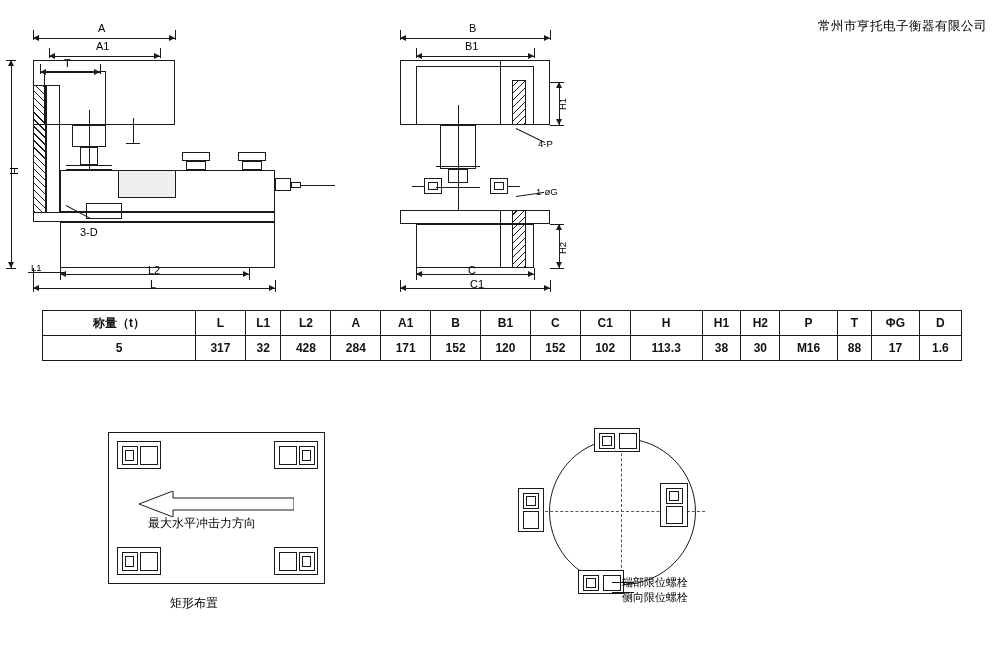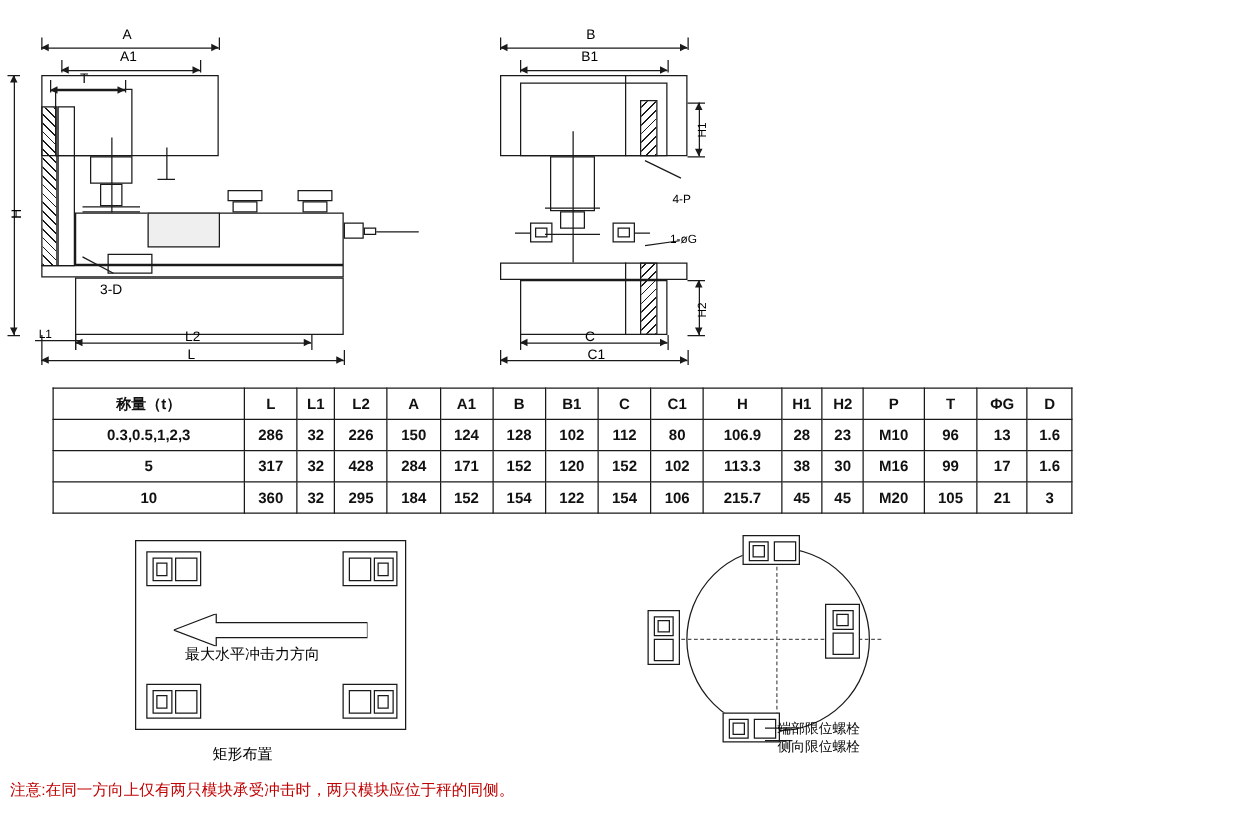--- a/index.html
+++ b/index.html
@@ -46,21 +46,21 @@
   
   .ar-l,.ar-r{position:absolute;width:0;height:0;border-top:3px solid transparent;border-bottom:3px solid transparent;}
   .ar-l{border-right:6px solid #1a1a1a;}
   .ar-r{border-left:6px solid #1a1a1a;}
   .ar-u,.ar-d{position:absolute;width:0;height:0;border-left:3px solid transparent;border-right:3px solid transparent;}
   .ar-u{border-bottom:6px solid #1a1a1a;}
   .ar-d{border-top:6px solid #1a1a1a;}
 
   
   .spec-table{
-    position:absolute;left:42px;top:310px;width:816px;
+    position:absolute;left:42px;top:310px;width:920px;
     border-collapse:collapse;
     font-size:12px;
   }
   .spec-table th,.spec-table td{
     border:1px solid #1a1a1a;
     text-align:center;
     padding:2px 0 3px;
     font-weight:bold;
     height:19px;
     line-height:16px;
@@ -81,20 +81,21 @@
   .note{
     position:absolute;left:8px;top:624px;
     font-size:12.5px;color:#c00000;white-space:nowrap;
   }
 </style>
 </head>
 <body>
 
 <div class="page">
 
+  <div class="company">常州市亨托电子衡器有限公司</div>
 
   <div>
 
     <div class="ln v1px" style="left:33px;top:30px;height:10px;"></div>
     <div class="ln v1px" style="left:175px;top:30px;height:10px;"></div>
     <div class="ln h1px" style="left:33px;top:38px;width:142px;"></div>
     <div class="ar-l" style="left:33px;top:35px;"></div>
     <div class="ar-r" style="left:169px;top:35px;"></div>
     <div class="lbl" style="left:98px;top:22px;">A</div>
 
@@ -196,21 +197,21 @@
     <div class="ln v1px" style="left:500px;top:60px;height:65px;"></div>
 
     <div class="ln h1px" style="left:550px;top:82px;width:14px;"></div>
     <div class="ln h1px" style="left:550px;top:125px;width:14px;"></div>
     <div class="ln v1px" style="left:559px;top:82px;height:43px;"></div>
     <div class="ar-u" style="left:556px;top:82px;"></div>
     <div class="ar-d" style="left:556px;top:119px;"></div>
     <div class="lbl-sm rot" style="left:557px;top:110px;transform:rotate(-90deg);">H1</div>
 
     <div class="ln" style="left:516px;top:128px;width:32px;height:1px;transform:rotate(26deg);transform-origin:left center;"></div>
-    <div class="lbl-sm" style="left:538px;top:154px;">4-P</div>
+    <div class="lbl-sm" style="left:538px;top:138px;">4-P</div>
 
     <div class="box" style="left:440px;top:125px;width:36px;height:44px;"></div>
     <div class="ln v1px" style="left:458px;top:105px;height:105px;"></div>
     <div class="box" style="left:448px;top:169px;width:20px;height:14px;"></div>
     <div class="ln h1px" style="left:436px;top:166px;width:44px;"></div>
     <div class="ln h1px" style="left:436px;top:187px;width:44px;"></div>
 
     <div class="box" style="left:424px;top:178px;width:18px;height:16px;"></div>
     <div class="box" style="left:428px;top:182px;width:10px;height:8px;"></div>
     <div class="box" style="left:490px;top:178px;width:18px;height:16px;"></div>
@@ -265,75 +266,37 @@
         <th>H1</th>
         <th>H2</th>
         <th>P</th>
         <th>T</th>
         <th>ΦG</th>
         <th>D</th>
       </tr>
     </thead>
     <tbody>
       <tr>
-        <td>0.3,0.5,1,2,3</td>
-        <td>286</td>
-        <td>32</td>
-        <td>226</td>
-        <td>150</td>
-        <td>124</td>
-        <td>128</td>
-        <td>102</td>
-        <td>112</td>
-        <td>80</td>
-        <td>106.9</td>
-        <td>28</td>
-        <td>23</td>
-        <td>M10</td>
-        <td>96</td>
-        <td>13</td>
-        <td>1.6</td>
-      </tr>
-      <tr>
         <td>5</td>
         <td>317</td>
         <td>32</td>
         <td>428</td>
         <td>284</td>
         <td>171</td>
         <td>152</td>
         <td>120</td>
         <td>152</td>
         <td>102</td>
         <td>113.3</td>
         <td>38</td>
         <td>30</td>
         <td>M16</td>
-        <td>99</td>
+        <td>88</td>
         <td>17</td>
         <td>1.6</td>
-      </tr>
-      <tr>
-        <td>10</td>
-        <td>360</td>
-        <td>32</td>
-        <td>295</td>
-        <td>184</td>
-        <td>152</td>
-        <td>154</td>
-        <td>122</td>
-        <td>154</td>
-        <td>106</td>
-        <td>215.7</td>
-        <td>45</td>
-        <td>45</td>
-        <td>M20</td>
-        <td>105</td>
-        <td>21</td>
-        <td>3</td>
       </tr>
     </tbody>
   </table>
 
   <div class="rect-layout">
 
     <div class="mod" style="left:8px;top:8px;width:42px;height:26px;">
       <div class="mod-in" style="left:4px;top:4px;width:14px;height:17px;"></div>
       <div class="mod-in" style="left:7px;top:8px;width:7px;height:9px;"></div>
       <div class="mod-in" style="left:22px;top:4px;width:16px;height:17px;"></div>
@@ -392,15 +355,14 @@
       <div class="mod-in" style="left:8px;top:7px;width:8px;height:8px;"></div>
       <div class="mod-in" style="left:5px;top:22px;width:15px;height:16px;"></div>
     </div>
 
     <div class="ln h1px" style="left:612px;top:582px;width:22px;"></div>
     <div class="ln h1px" style="left:612px;top:592px;width:22px;"></div>
     <div class="caption" style="left:622px;top:575px;font-size:11px;">端部限位螺栓</div>
     <div class="caption" style="left:622px;top:590px;font-size:11px;">侧向限位螺栓</div>
   </div>
 
-  <div class="note">注意:在同一方向上仅有两只模块承受冲击时，两只模块应位于秤的同侧。</div>
 
 </div>
 
 </body></html>

